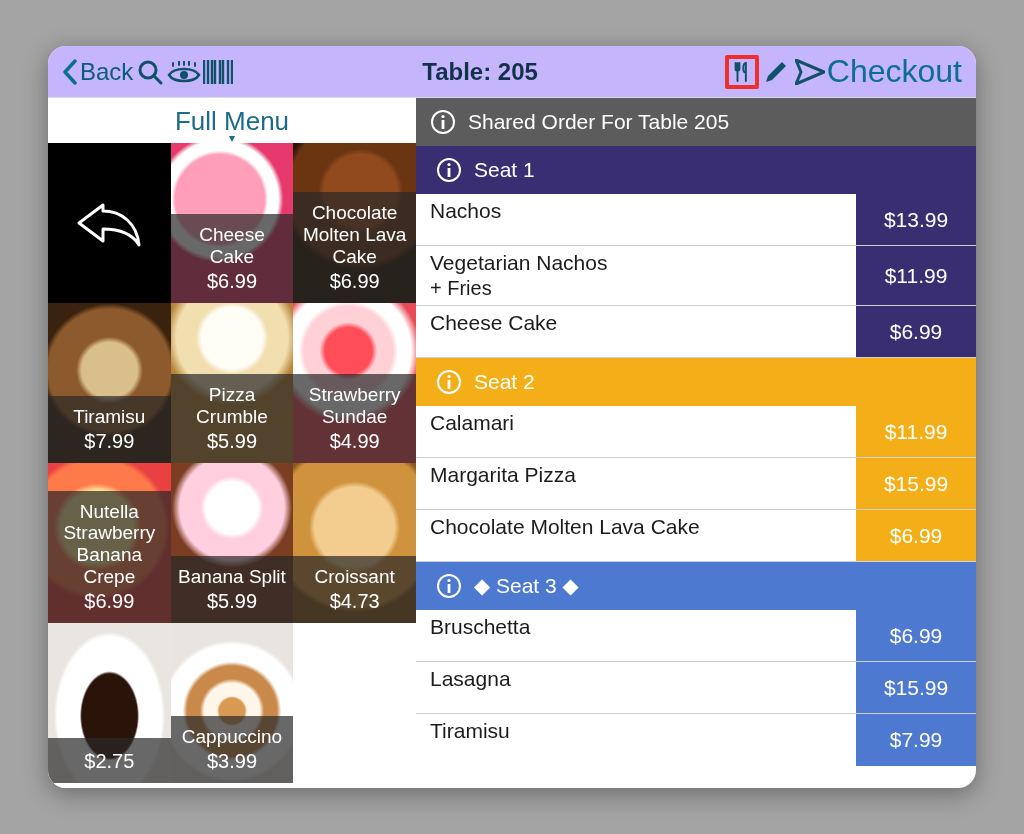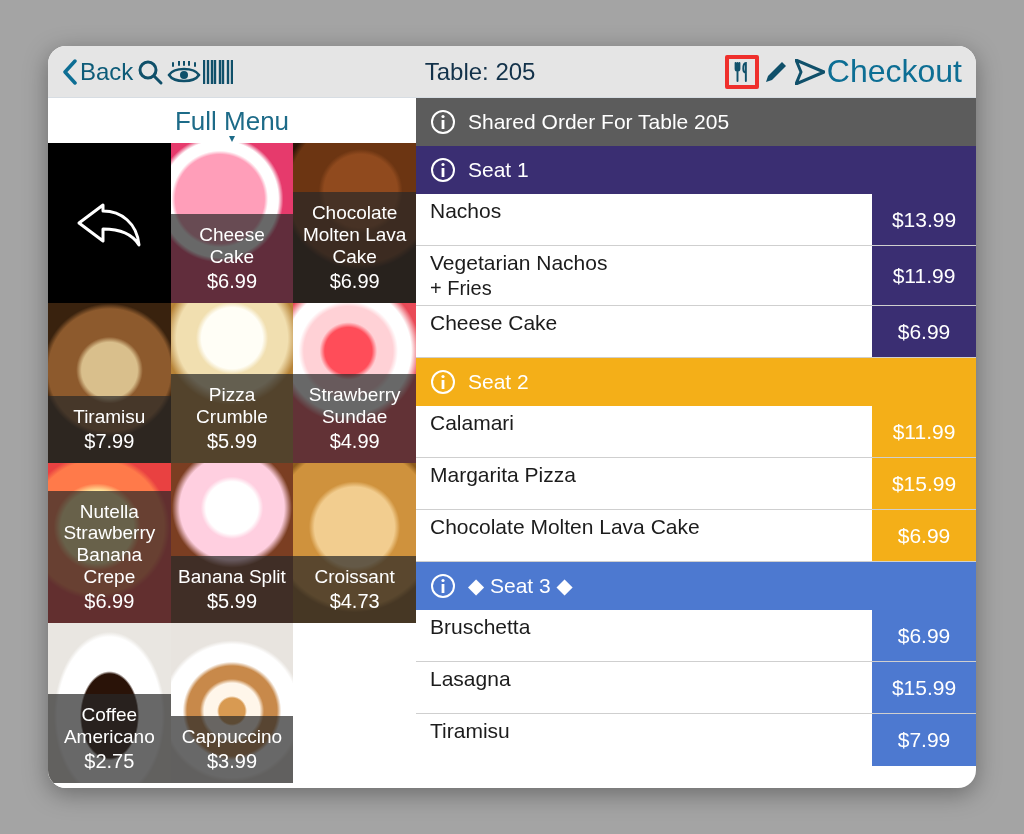--- a/index.html
+++ b/index.html
@@ -13,29 +13,29 @@
     width:928px; height:742px;
     background:#fff;
     border-radius:18px;
     box-shadow:0 6px 24px rgba(0,0,0,.35);
     overflow:hidden;
     display:flex; flex-direction:column;
   }
   
   .topbar{
     height:52px;
-    background:#e5e5e5;
+    background:#c4b5fd;
     border-bottom:1px solid #d7dde3;
     display:flex; align-items:center;
     color:#0d5b78;
     padding:0 14px;
   }
   .topbar .back{display:flex;align-items:center;gap:2px;font-size:24px;cursor:pointer}
   .topbar .ticon{display:flex;align-items:center;justify-content:center;width:34px;height:34px;cursor:pointer}
-  .topbar .title{flex:0 0 auto;color:#13324a;font-weight:400;font-size:24px;margin:12px auto}
+  .topbar .title{flex:0 0 auto;color:#13324a;font-weight:700;font-size:24px;margin:12px auto}
   .topbar .spacer{flex:1}
   .topbar .highlighted{border:4px solid #ef2f2c;border-radius:2px;padding:0 4px}
   .topbar .checkout{font-size:32px;color:#0d6e94;cursor:pointer}
   svg{display:block}
   
   .body{flex:1;display:flex;min-height:0}
   
   .menu{
     width:368px;
     background:#fff;
@@ -86,38 +86,38 @@
   .g10{background:radial-gradient(circle at 50% 55%,#d89a52 0 12%,#fff6ea 14% 26%,#c8894a 30% 42%,#fff 46% 62%,#e8e4df 66% 100%)}
   
   .order{flex:1;display:flex;flex-direction:column;min-width:0}
   .order-header{
     background:#5c5c5c;color:#fff;
     display:flex;align-items:center;gap:12px;
     padding:8px 14px;height:48px;font-size:21px;
   }
   .seat{
     display:flex;align-items:center;gap:12px;
-    height:48px;padding:0 14px;color:#fff;font-size:21px
+    height:48px;padding:0 20px;color:#fff;font-size:21px
   }
   .seat.s1{background:#3a2e72}
   .seat.s2{background:#f4af18}
   .seat.s3{background:#4d79d0}
   .info-circ{width:26px;height:26px;flex:0 0 26px}
   .info-circ svg{width:26px;height:26px}
   .line{
     display:flex;align-items:stretch;
     border-bottom:1px solid #cfcfcf;
     min-height:52px;
   }
   .line .desc{
     flex:1;padding:4px 14px;font-size:21px;color:#1c1c1c;line-height:1.25
   }
   .line .desc .mod{font-size:20px;}
   .line .amt{
-    width:104px;display:flex;align-items:center;justify-content:center;
+    width:120px;display:flex;align-items:center;justify-content:center;
     color:#fff;font-size:21px
   }
   .amt.c1{background:#3a2e72}
   .amt.c2{background:#f4af18}
   .amt.c3{background:#4d79d0}
 </style>
 </head>
 <body>
 
 <div class="device">
@@ -234,21 +234,20 @@
         <div class="tile">
             <div class="bg g8"></div>
             <div class="cap">
               <div class="name">Croissant</div>
               <div class="price">$4.73</div>
             </div>
           </div>
         <div class="tile">
             <div class="bg g9"></div>
             <div class="cap">
-              <div class="name">Coffee Americano</div>
               <div class="price">$2.75</div>
             </div>
           </div>
         <div class="tile">
             <div class="bg g10"></div>
             <div class="cap">
               <div class="name">Cappuccino</div>
               <div class="price">$3.99</div>
             </div>
           </div>

